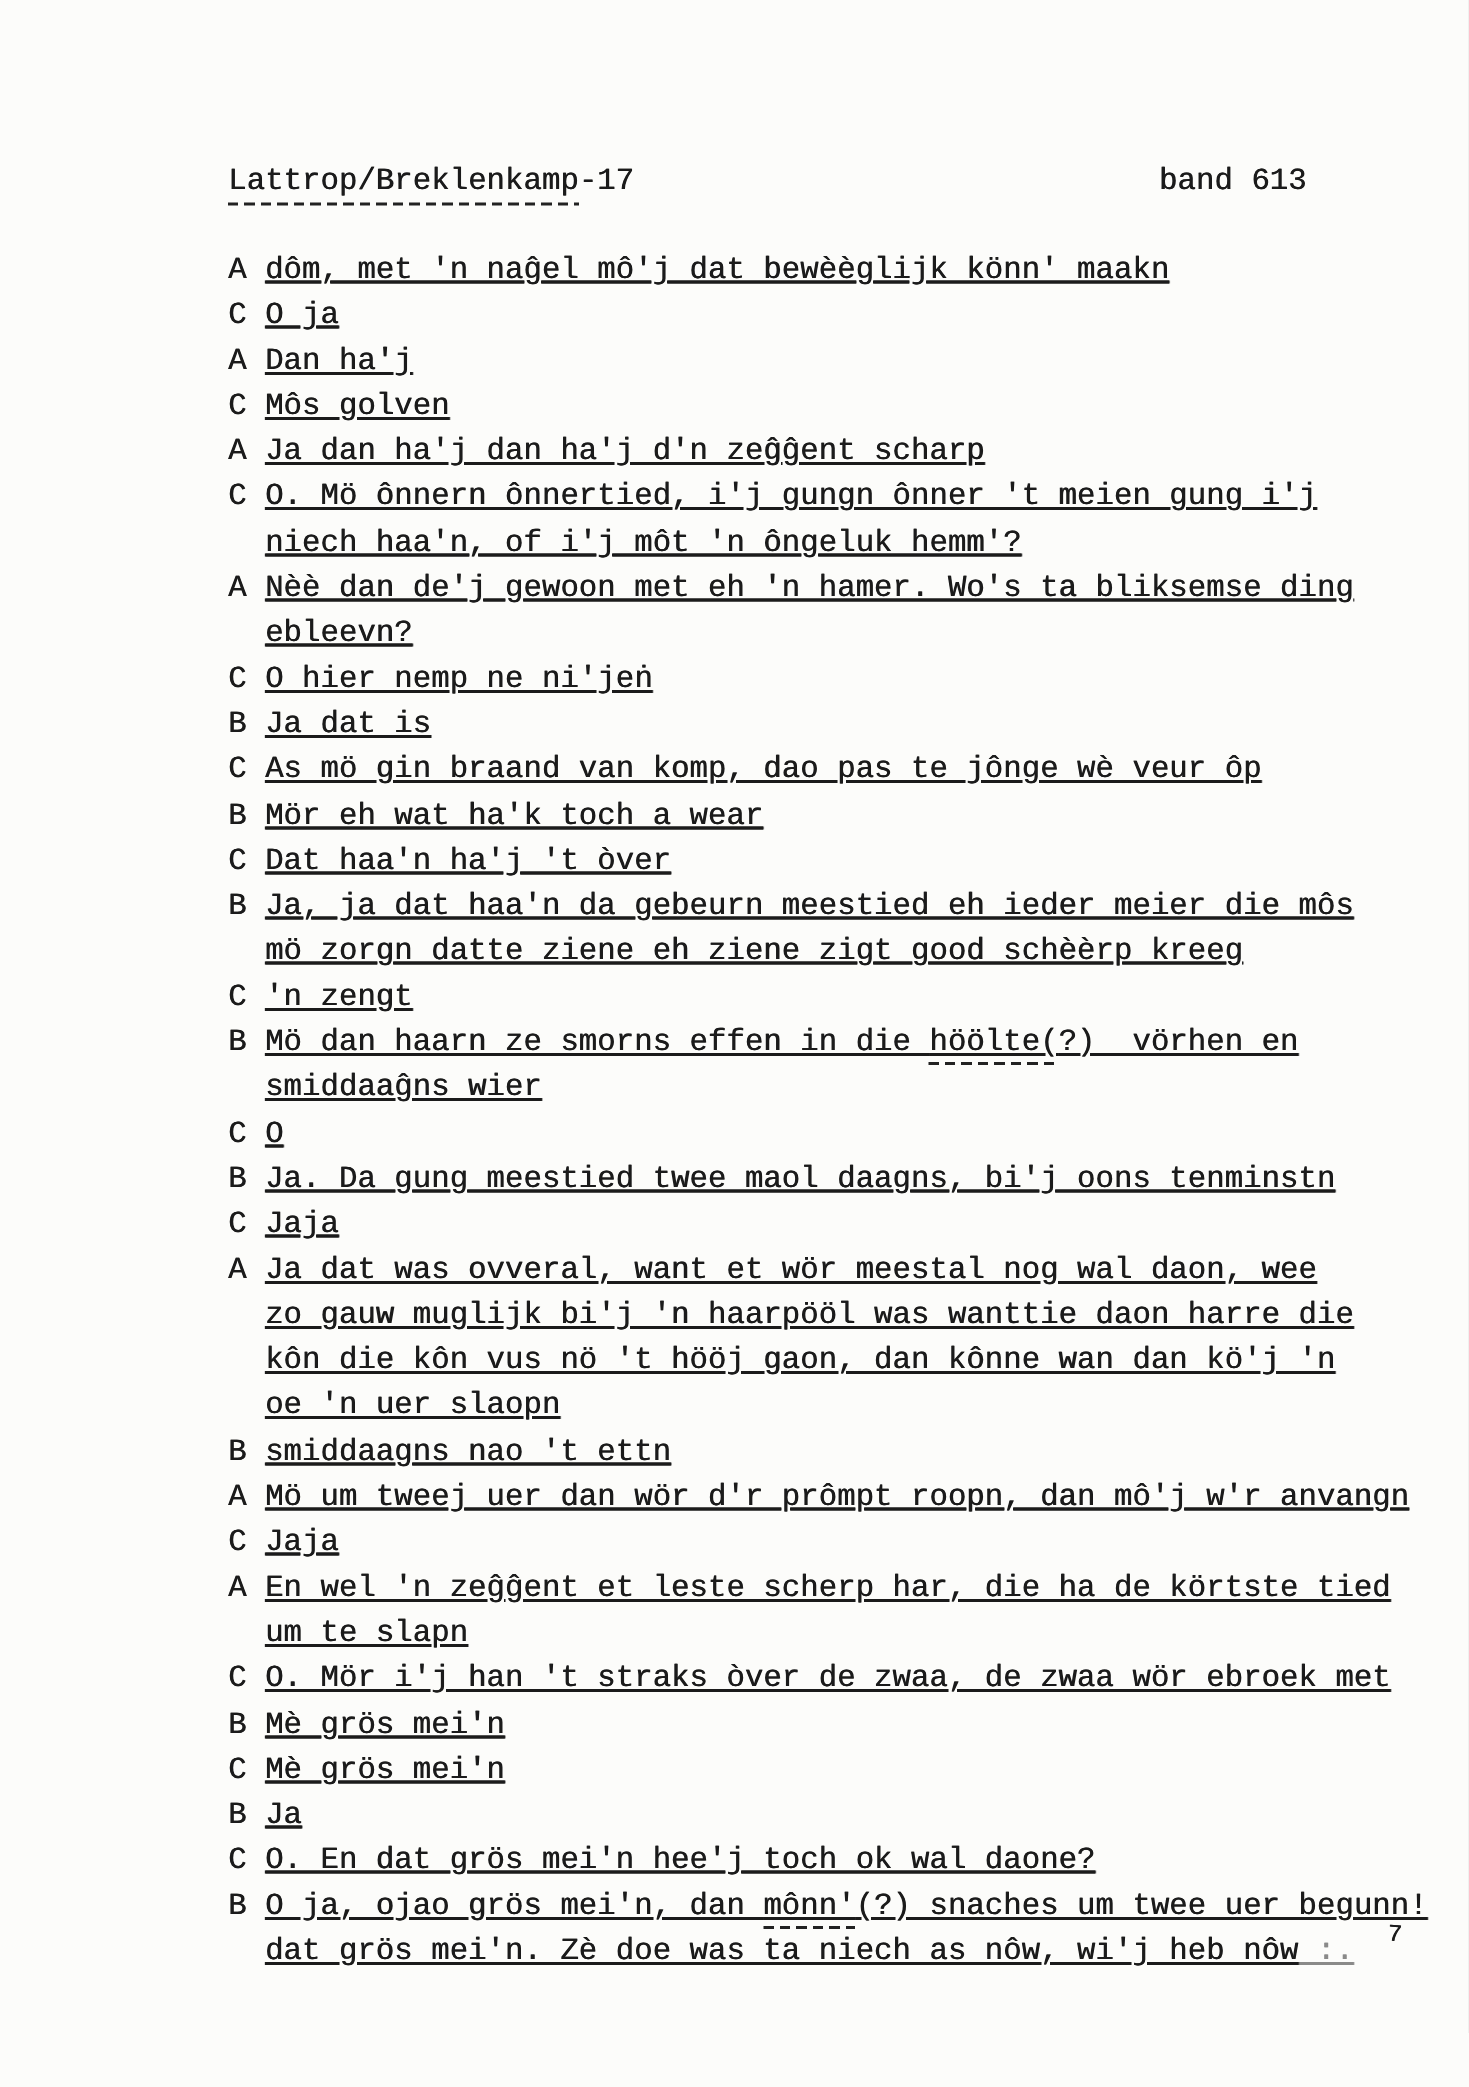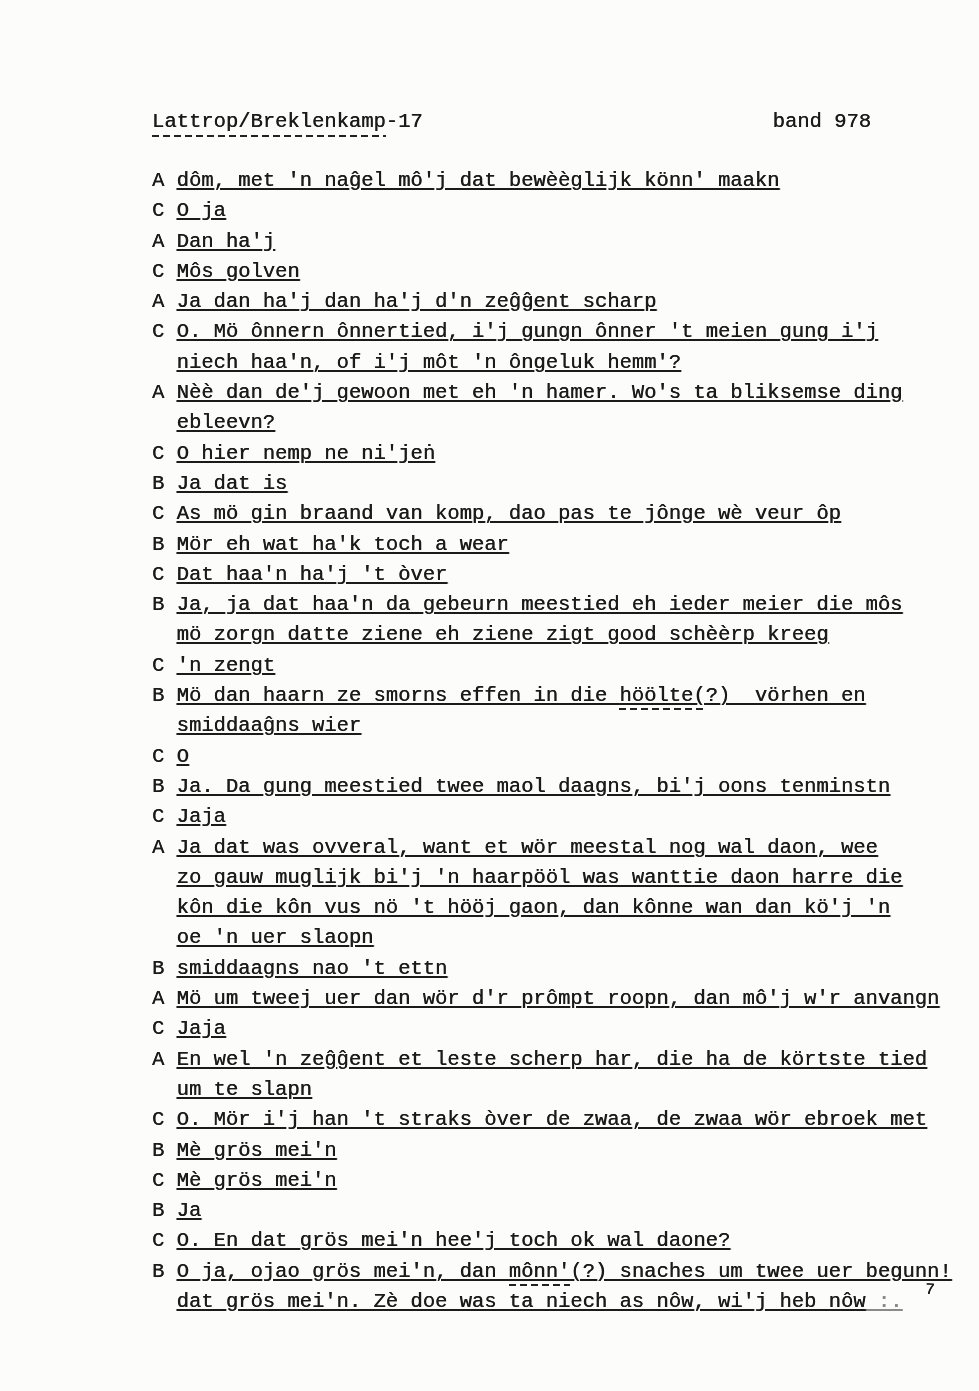--- a/index.html
+++ b/index.html
@@ -53,20 +53,20 @@
     transform:rotate(4deg);
   }
 </style>
 </head>
 <body>
 
 <div class="page">
 
   <div class="doc-header typewriter">
     <span><span class="dash-underline">Lattrop/Breklenkamp</span><span>-17</span></span>
-    <span>band 978</span>
+    <span>band 613</span>
   </div>
 
   <div class="transcript typewriter" id="transcript"><div class="t-line"><span class="speaker-label">A</span><span>dôm, met 'n naĝel mô'j dat bewèèglijk könn' maakn</span></div><div class="t-line"><span class="speaker-label">C</span><span>O ja</span></div><div class="t-line"><span class="speaker-label">A</span><span>Dan ha'j</span></div><div class="t-line"><span class="speaker-label">C</span><span>Môs golven</span></div><div class="t-line"><span class="speaker-label">A</span><span>Ja dan ha'j dan ha'j d'n zeĝĝent scharp</span></div><div class="t-line"><span class="speaker-label">C</span><span>O. Mö ônnern ônnertied, i'j gungn ônner 't meien gung i'j</span></div><div class="t-line"><span class="speaker-label"> </span><span>niech haa'n, of i'j môt 'n ôngeluk hemm'?</span></div><div class="t-line"><span class="speaker-label">A</span><span>Nèè dan de'j gewoon met eh 'n hamer. Wo's ta bliksemse ding</span></div><div class="t-line"><span class="speaker-label"> </span><span>ebleevn?</span></div><div class="t-line"><span class="speaker-label">C</span><span>O hier nemp ne ni'jeṅ</span></div><div class="t-line"><span class="speaker-label">B</span><span>Ja dat is</span></div><div class="t-line"><span class="speaker-label">C</span><span>As mö gin braand van komp, dao pas te jônge wè veur ôp</span></div><div class="t-line"><span class="speaker-label">B</span><span>Mör eh wat ha'k toch a wear</span></div><div class="t-line"><span class="speaker-label">C</span><span>Dat haa'n ha'j 't òver</span></div><div class="t-line"><span class="speaker-label">B</span><span>Ja, ja dat haa'n da gebeurn meestied eh ieder meier die môs</span></div><div class="t-line"><span class="speaker-label"> </span><span>mö zorgn datte ziene eh ziene zigt good schèèrp kreeg</span></div><div class="t-line"><span class="speaker-label">C</span><span>'n zengt</span></div><div class="t-line"><span class="speaker-label">B</span><span>Mö dan haarn ze smorns effen in die </span><span class="u-seg">höölte(</span><span>?)  vörhen en</span></div><div class="t-line"><span class="speaker-label"> </span><span>smiddaaĝns wier</span></div><div class="t-line"><span class="speaker-label">C</span><span>O</span></div><div class="t-line"><span class="speaker-label">B</span><span>Ja. Da gung meestied twee maol daagns, bi'j oons tenminstn</span></div><div class="t-line"><span class="speaker-label">C</span><span>Jaja</span></div><div class="t-line"><span class="speaker-label">A</span><span>Ja dat was ovveral, want et wör meestal nog wal daon, wee</span></div><div class="t-line"><span class="speaker-label"> </span><span>zo gauw muglijk bi'j 'n haarpööl was wanttie daon harre die</span></div><div class="t-line"><span class="speaker-label"> </span><span>kôn die kôn vus nö 't hööj gaon, dan kônne wan dan kö'j 'n</span></div><div class="t-line"><span class="speaker-label"> </span><span>oe 'n uer slaopn</span></div><div class="t-line"><span class="speaker-label">B</span><span>smiddaagns nao 't ettn</span></div><div class="t-line"><span class="speaker-label">A</span><span>Mö um tweej uer dan wör d'r prômpt roopn, dan mô'j w'r anvangn</span></div><div class="t-line"><span class="speaker-label">C</span><span>Jaja</span></div><div class="t-line"><span class="speaker-label">A</span><span>En wel 'n zeĝĝent et leste scherp har, die ha de körtste tied</span></div><div class="t-line"><span class="speaker-label"> </span><span>um te slapn</span></div><div class="t-line"><span class="speaker-label">C</span><span>O. Mör i'j han 't straks òver de zwaa, de zwaa wör ebroek met</span></div><div class="t-line"><span class="speaker-label">B</span><span>Mè grös mei'n</span></div><div class="t-line"><span class="speaker-label">C</span><span>Mè grös mei'n</span></div><div class="t-line"><span class="speaker-label">B</span><span>Ja</span></div><div class="t-line"><span class="speaker-label">C</span><span>O. En dat grös mei'n hee'j toch ok wal daone?</span></div><div class="t-line"><span class="speaker-label">B</span><span>O ja, ojao grös mei'n, dan </span><span class="u-seg">mônn'</span><span>(?) snaches um twee uer begunn!</span></div><div class="t-line"><span class="speaker-label"> </span><span>dat grös mei'n. Zè doe was ta niech as nôw, wi'j heb nôw</span><span class="faint"> :.</span></div></div>
 
   <span class="margin-note typewriter">7</span>
 
 </div>
 
 </body></html>

